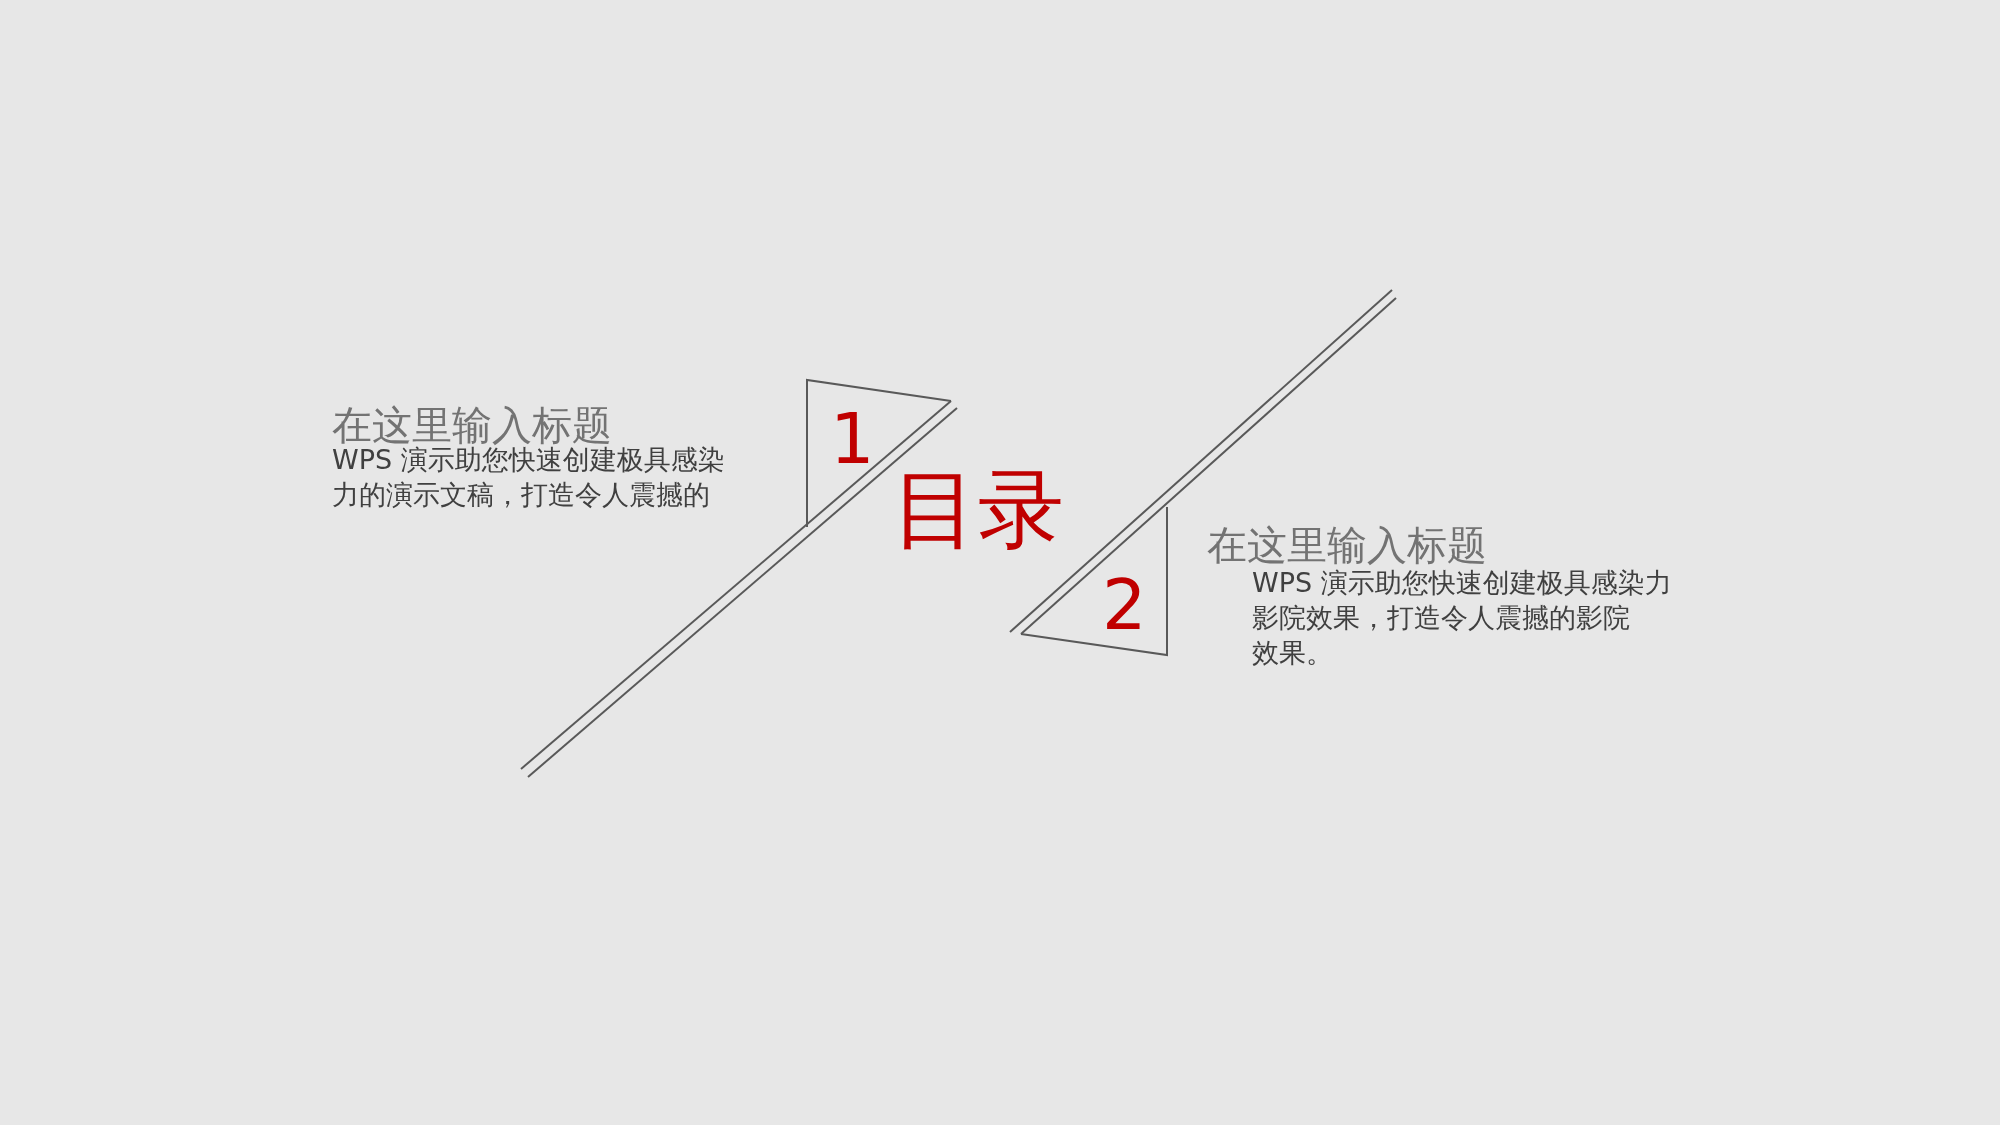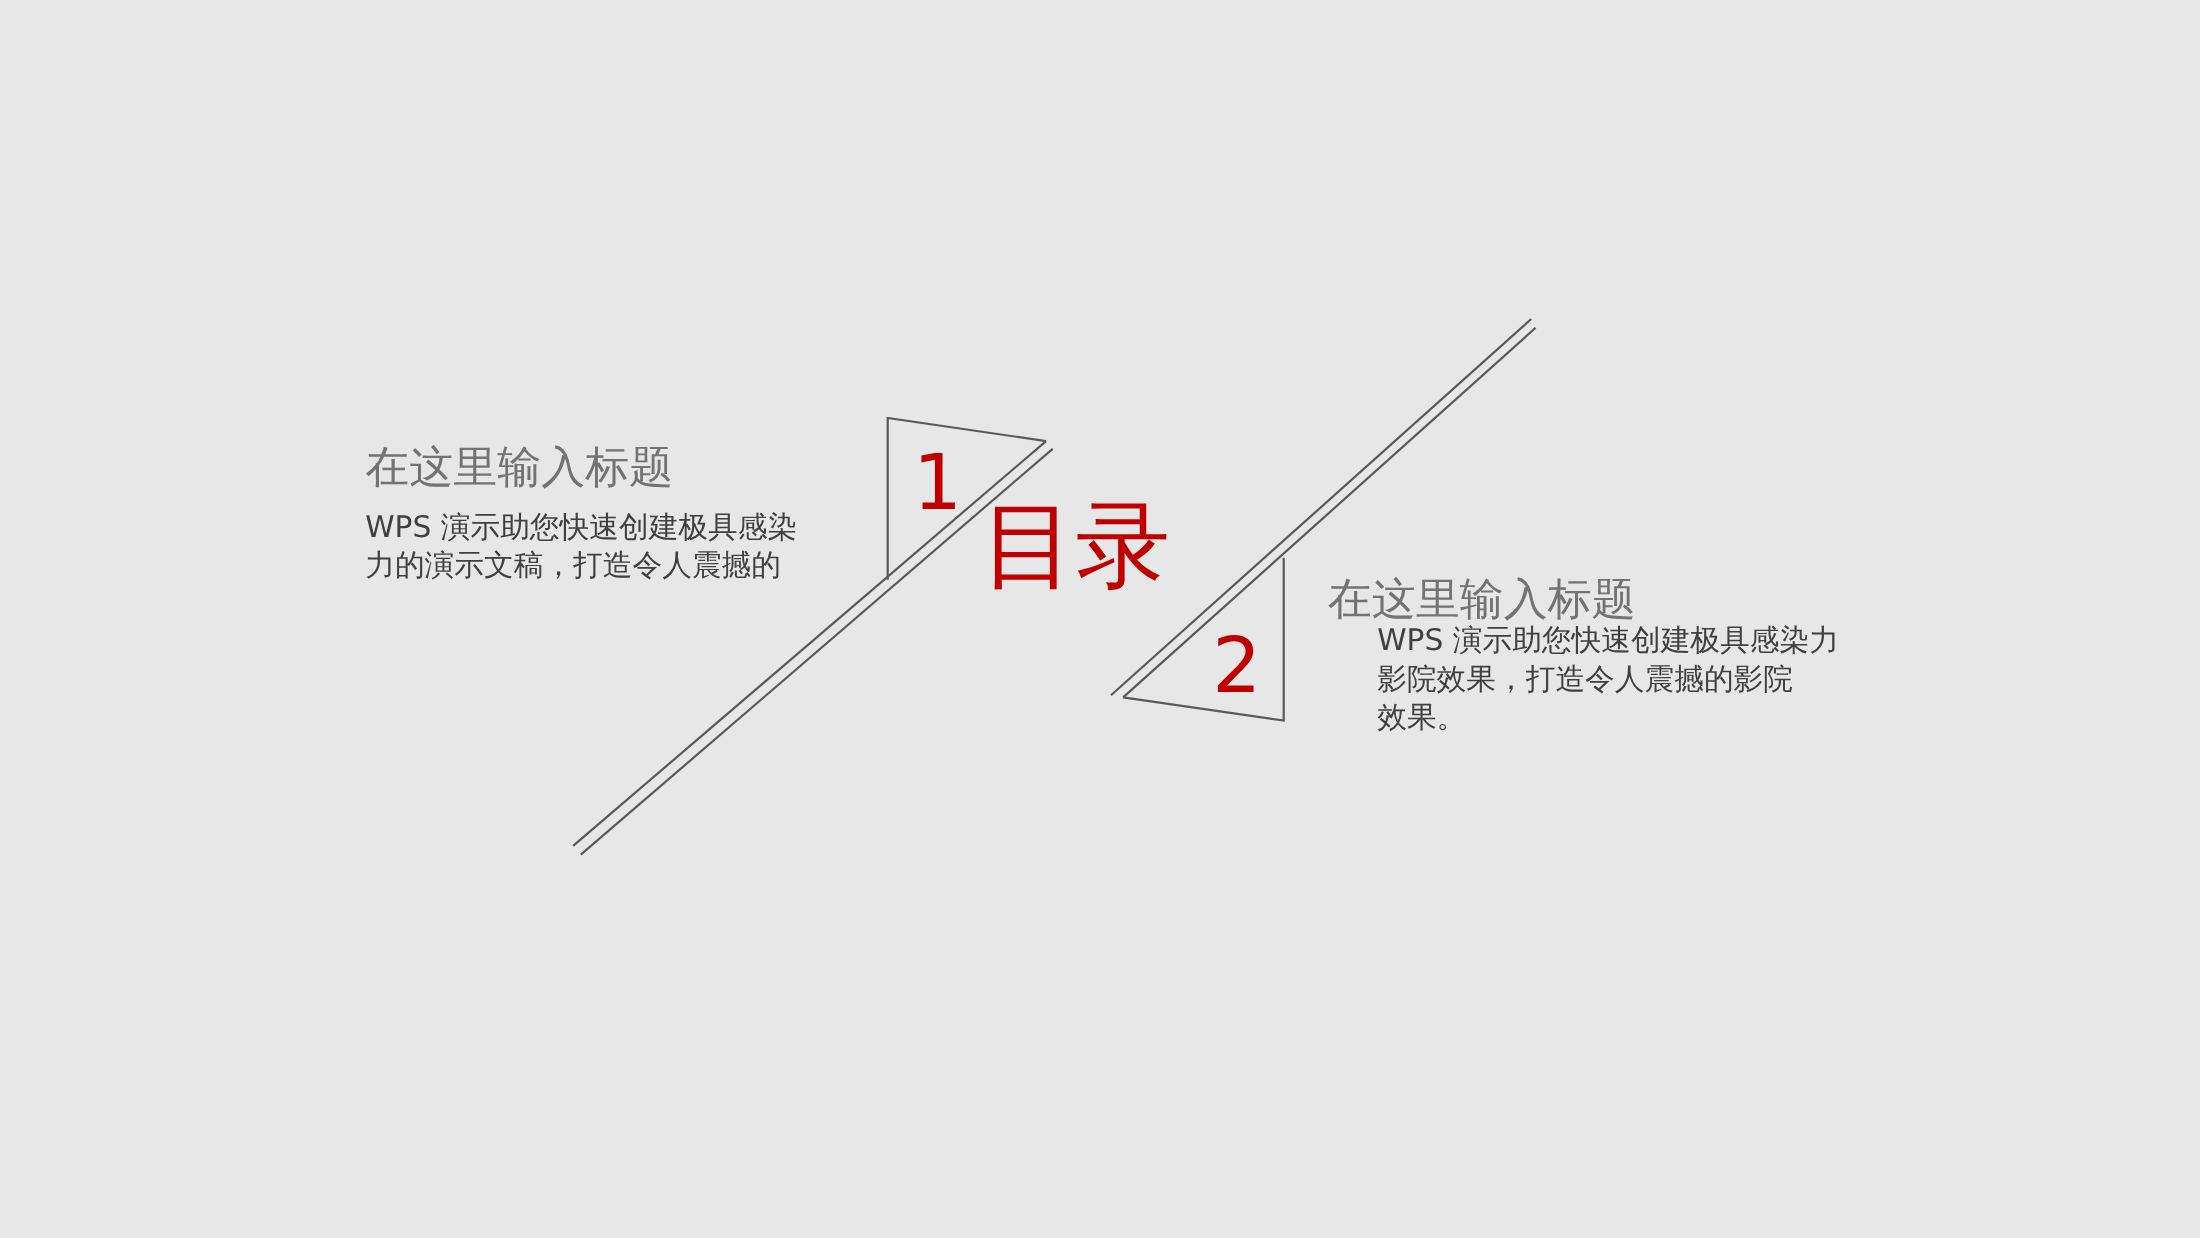--- a/index.html
+++ b/index.html
@@ -26,25 +26,25 @@
       <line x1="1010" y1="632" x2="1392" y2="290"></line>
       <line x1="1021" y1="634" x2="1396" y2="298"></line>
 
       <polyline points="807,527 807,380 951,401"></polyline>
 
       <polyline points="1167,507 1167,655 1021,634"></polyline>
     </g>
   </svg>
 
   <div class="num" style="left:830px; top:404px;">1</div>
-  <div class="heading" style="left:892px; top:453px;">目录</div>
+  <div class="heading" style="left:892px; top:466px;">目录</div>
   <div class="num" style="left:1102px; top:570px;">2</div>
 
   <div class="title" style="left:332px; top:380px;">在这里输入标题</div>
-  <div class="body" style="left:332px; top:442px;margin-top:20px;">
+  <div class="body" style="left:332px; top:442px;">
     <span>WPS 演示助您快速创建极具感染</span>
     <span>力的演示文稿，打造令人震撼的</span>
   </div>
 
   <div class="title" style="left:1207px; top:500px;">在这里输入标题</div>
   <div class="body" style="left:1252px; top:565px;">
     <span>WPS 演示助您快速创建极具感染力</span>
     <span>影院效果，打造令人震撼的影院</span>
     <span>效果。</span>
   </div>

